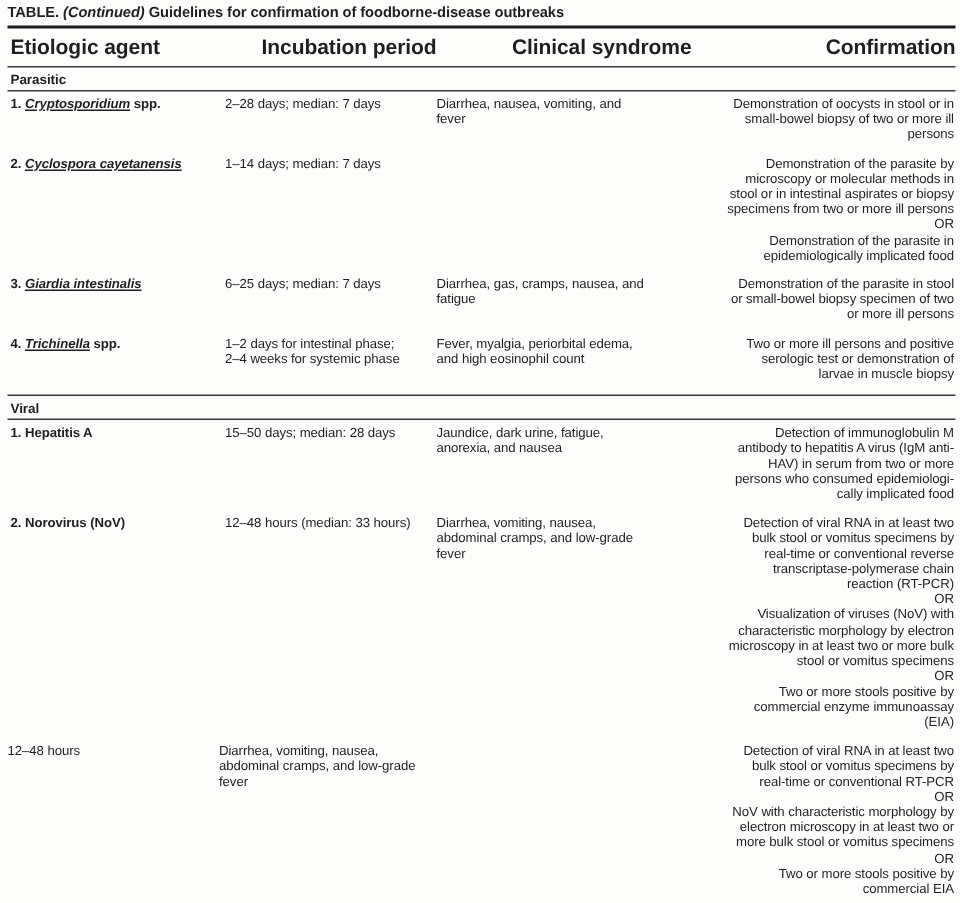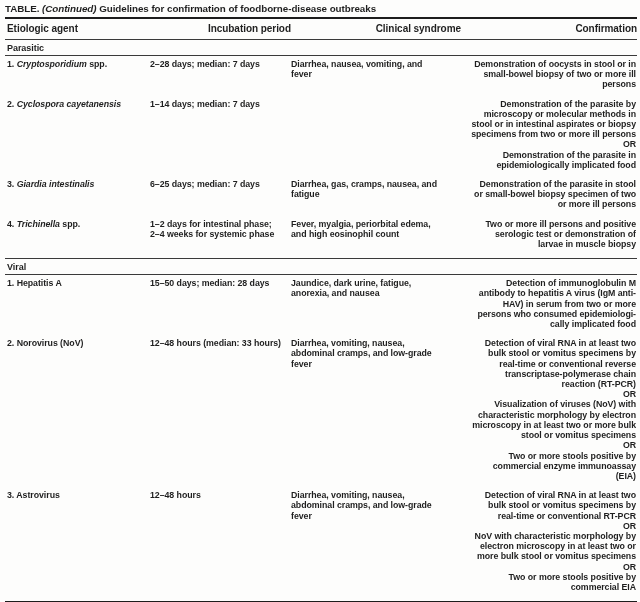--- a/index.html
+++ b/index.html
@@ -13,34 +13,34 @@
   }
   .page { margin: 0 3px 0 5px; padding-top: 3px; }
 
   .title { font-size: 9.8px; font-weight: bold; padding: 0 0 3px 0; }
   .title .i { font-style: italic; }
 
   .rule-heavy { height: 2px; background: #1d1d1d; }
   .rule-thin  { height: 1px; background: #3a3a3a; }
   .rule-bottom { height: 2px; background: #1d1d1d; box-shadow: 0 1px 0 rgba(0,0,0,0.25); }
 
-  .hdr-row { display: flex; font-weight: bold; font-size: 10px; padding: 4px 0 5px 0; }
+  .hdr-row { display: flex; font-weight: bold; font-size: 14px; padding: 4px 0 5px 0; }
   .c1 { width: 145px; padding-left: 2px; box-sizing: border-box; padding-right: 6px; }
   .c2 { width: 141px; box-sizing: border-box; padding-right: 5px; }
   .c3 { width: 170px; box-sizing: border-box; padding-right: 12px; }
   .c4 { flex: 1; box-sizing: border-box; padding-right: 1px; text-align: right; }
   .hdr-row .c2, .hdr-row .c3, .hdr-row .c4 { text-align: right; padding-right: 0; }
 
   .section-label { font-weight: bold; font-size: 9px; padding: 2.5px 0 2.5px 2px; }
 
   .rows { padding-top: 3px; }
   .t-row { display: flex; margin-bottom: 9px; font-size: 8.8px; line-height: 10.2px; }
-  .cell { white-space: pre-line; font-weight: bold; }
+  .cell { white-space: pre-line; }
   .agent { font-weight: bold; white-space: normal; }
-  .agent .sci { font-style: italic; }
+  .agent .sci { font-style: italic; text-decoration: underline; }
   .conf-p { margin: 0; }
 </style>
 </head>
 <body>
 
 <div class="page">
 
   <div class="title"><span>TABLE.</span> <span class="i">(Continued)</span> <span>Guidelines for confirmation of foodborne-disease outbreaks</span></div>
 
   <div class="rule-heavy"></div>
@@ -122,21 +122,20 @@
 real-time or conventional reverse
 transcriptase-polymerase chain
 reaction (RT-PCR)</div><div class="conf-p">OR</div><div class="conf-p">Visualization of viruses (NoV) with
 characteristic morphology by electron
 microscopy in at least two or more bulk
 stool or vomitus specimens</div><div class="conf-p">OR</div><div class="conf-p">Two or more stools positive by
 commercial enzyme immunoassay
 (EIA)</div></div>
         </div>
         <div class="t-row">
-          <div class="c1 cell agent"><span>3. Astrovirus</span></div>
           <div class="c2 cell">12–48 hours</div>
           <div class="c3 cell">Diarrhea, vomiting, nausea,
 abdominal cramps, and low-grade
 fever</div>
           <div class="c4 cell"><div class="conf-p">Detection of viral RNA in at least two
 bulk stool or vomitus specimens by
 real-time or conventional RT-PCR</div><div class="conf-p">OR</div><div class="conf-p">NoV with characteristic morphology by
 electron microscopy in at least two or
 more bulk stool or vomitus specimens</div><div class="conf-p">OR</div><div class="conf-p">Two or more stools positive by
 commercial EIA</div></div>

